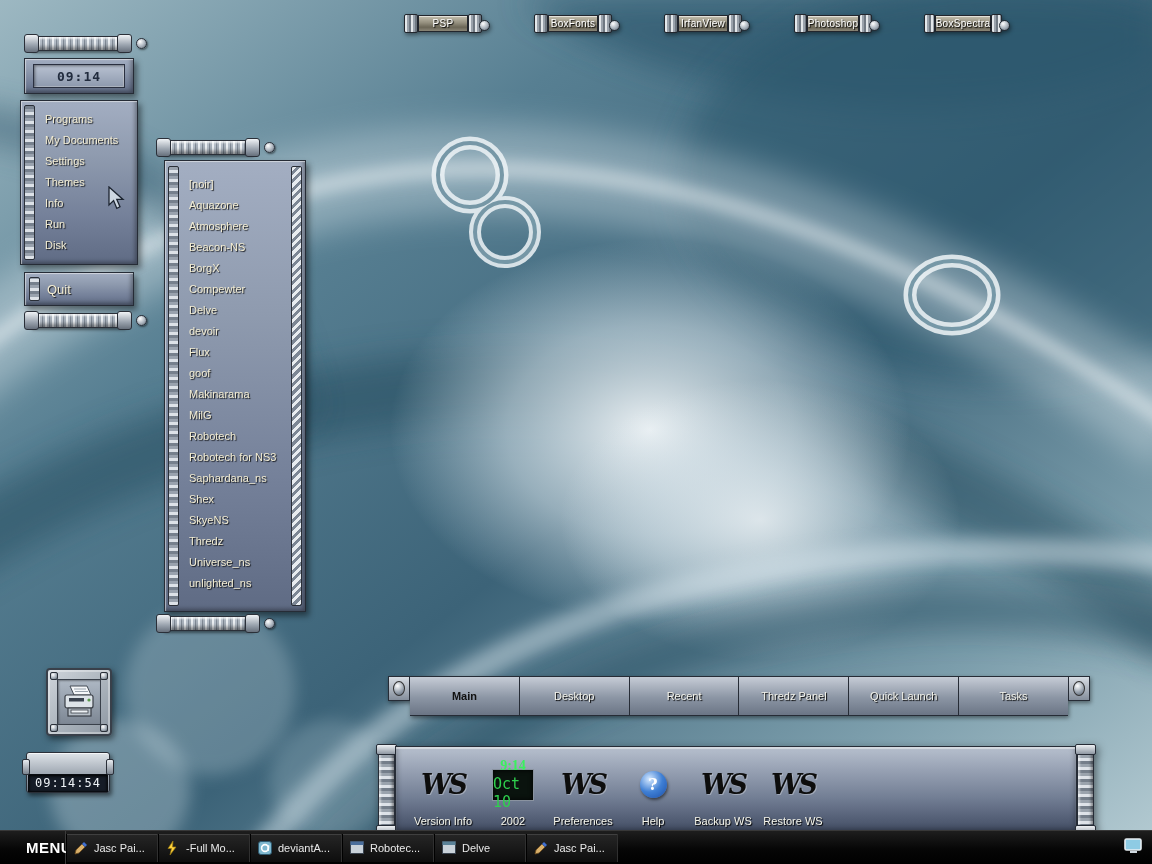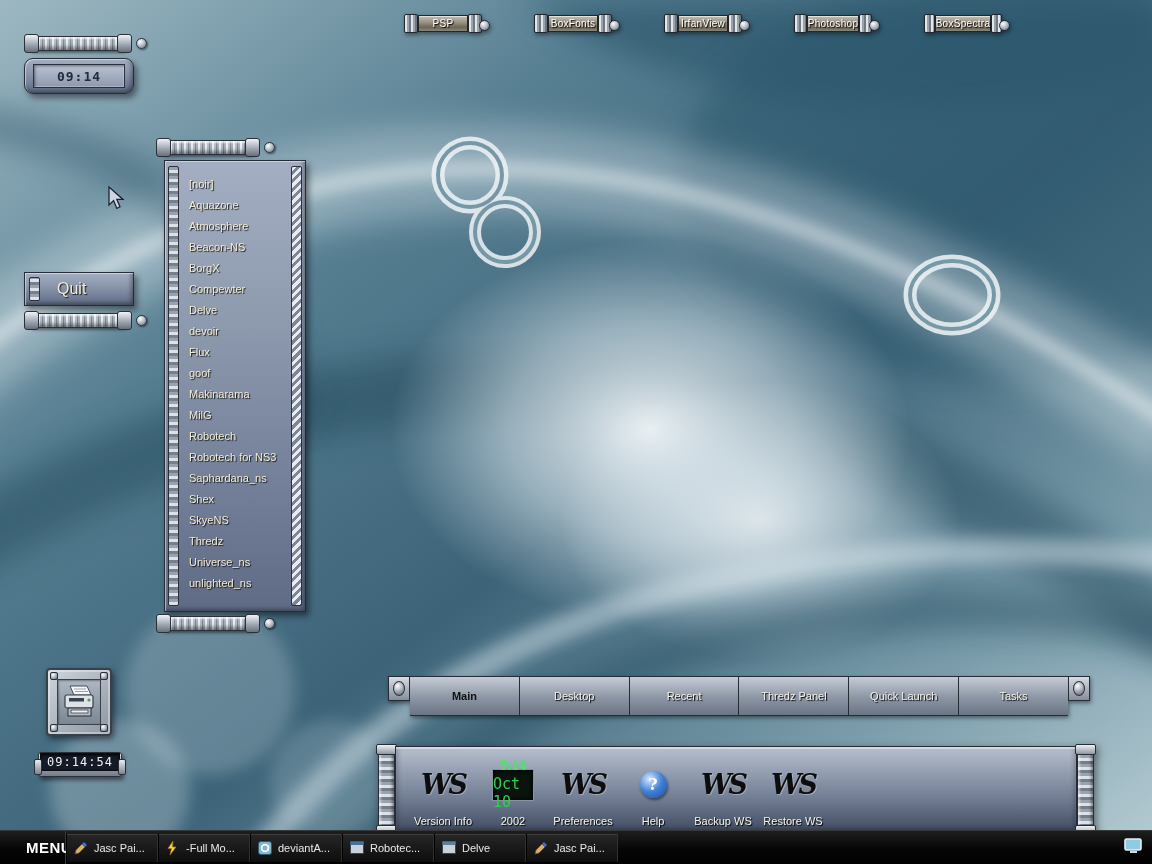--- a/index.html
+++ b/index.html
@@ -53,36 +53,36 @@
   }
   .launcher .bar {
     flex:1; margin:1px 0; border:1px solid #22262d; display:flex; align-items:center; justify-content:center;
     background: linear-gradient(180deg,#c4bfae 0%,#948f7e 45%,#6b6656 75%,#8a8576 100%);
     box-shadow: inset 0 1px 0 rgba(255,255,255,.55);
   }
   .launcher .bar span { color:#fff; font-size:10px; letter-spacing:.3px; text-shadow:1px 1px 1px #000; }
 
   
   .main-menu { position:absolute; left:18px; top:36px; width:122px; height:300px; }
-  .clock-panel { left:6px; top:22px; width:110px; height:36px; display:flex; align-items:center; justify-content:center;border-radius:9px; }
+  .clock-panel { left:6px; top:22px; width:110px; height:36px; display:flex; align-items:center; justify-content:center; }
   .clock-inner {
     width:92px; height:24px; display:flex; align-items:center; justify-content:center;
     background: linear-gradient(180deg,#b9c2d2,#8d99ad); border:1px solid #2a3040;
     box-shadow: inset 1px 1px 3px rgba(0,0,0,.45), inset -1px -1px 1px rgba(255,255,255,.4);
     color:#222c3e; font-family:"DejaVu Sans Mono", monospace; font-weight:bold; font-size:13px; letter-spacing:1px;
   }
   .menu-body { left:2px; top:64px; width:118px; height:165px; padding:8px 0 0 0; }
   .menu-body .rail-v { left:3px; top:4px; bottom:4px; }
   .menu-item {
     height:21px; line-height:21px; padding-left:24px; font-size:11px; color:#f2ecd2;
     text-shadow:1px 1px 1px rgba(0,0,0,.85); cursor:pointer; white-space:nowrap;
   }
   .quit-panel { left:6px; top:236px; width:110px; height:34px; display:flex; align-items:center; cursor:pointer; }
   .quit-panel .rail-v { left:4px; top:4px; bottom:4px; }
-  .quit-panel span { padding-left:32px; font-size:16px; color:#f2ecd2; text-shadow:1px 1px 1px rgba(0,0,0,.85); }
+  .quit-panel span { padding-left:22px; font-size:13px; color:#f2ecd2; text-shadow:1px 1px 1px rgba(0,0,0,.85); }
 
   
   .themes-menu { position:absolute; left:150px; top:140px; width:138px; height:492px; }
   .themes-body { left:14px; top:20px; width:142px; height:452px; padding:13px 0 0 0; }
   .themes-body .rail-v { left:3px; top:5px; bottom:5px; }
   .themes-body .spring { right:3px; top:5px; bottom:5px; }
   .theme-item {
     height:21px; line-height:21px; padding-left:24px; font-size:11px; color:#f2ecd2;
     text-shadow:1px 1px 1px rgba(0,0,0,.85); cursor:pointer; white-space:nowrap;
   }
@@ -95,23 +95,23 @@
   }
   .bolt { position:absolute; width:8px; height:8px; border:1px solid #2a2f38; border-radius:2px;
     background: radial-gradient(circle at 35% 30%, #fff, #a8b1bb 55%, #59626d); }
   .printer-inner {
     position:absolute; inset:9px; border:1px solid #39404a;
     background: linear-gradient(180deg,#aeb8c4,#7d8794);
     display:flex; align-items:center; justify-content:center;
     box-shadow: inset 1px 1px 2px rgba(0,0,0,.35);
   }
   .digi {
-    position:absolute; left:38px; top:752px; width:84px; height:25px;
+    position:absolute; left:26px; top:752px; width:84px; height:41px;
     background: linear-gradient(180deg,#dfe4e9,#97a0ab 60%,#737d89); border:1px solid #2a2f38; border-radius:3px;
-    display:flex; align-items:flex-start; justify-content:center;
+    display:flex; align-items:flex-end; justify-content:center;
     box-shadow: inset 0 1px 0 rgba(255,255,255,.7), 2px 3px 4px rgba(0,0,0,.5);
   }
   .digi::before, .digi::after {
     content:""; position:absolute; top:6px; width:6px; height:14px; background:linear-gradient(180deg,#e8ecf0,#7b8490);
     border:1px solid #2a2f38; border-radius:2px;
   }
   .digi::before { left:-5px; } .digi::after { right:-5px; }
   .digi-inner {
     min-width:66px; text-align:center; background:#151b26; border:1px solid #090c11; padding:1px 6px;
     box-shadow: inset 0 1px 3px #000;
@@ -294,20 +294,30 @@
     <span class="cap right"></span>
   </div>
 
   <div class="main-menu">
     <div class="handle" style="left:12px; width:96px; top:0">
         <span class="knob"></span>
       </div>
     <div class="panel clock-panel">
       <div class="clock-inner">09:14</div>
     </div>
+    <div class="panel menu-body">
+      <div class="rail-v"></div>
+      <div class="menu-item">Programs</div>
+      <div class="menu-item">My Documents</div>
+      <div class="menu-item">Settings</div>
+      <div class="menu-item">Themes</div>
+      <div class="menu-item">Info</div>
+      <div class="menu-item">Run</div>
+      <div class="menu-item">Disk</div>
+    </div>
     <div class="panel quit-panel">
       <div class="rail-v"></div>
       <span>Quit</span>
     </div>
     <div class="handle" style="left:12px; width:96px; top:277px">
         <span class="knob"></span>
       </div>
   </div>
 
   <div class="themes-menu">

